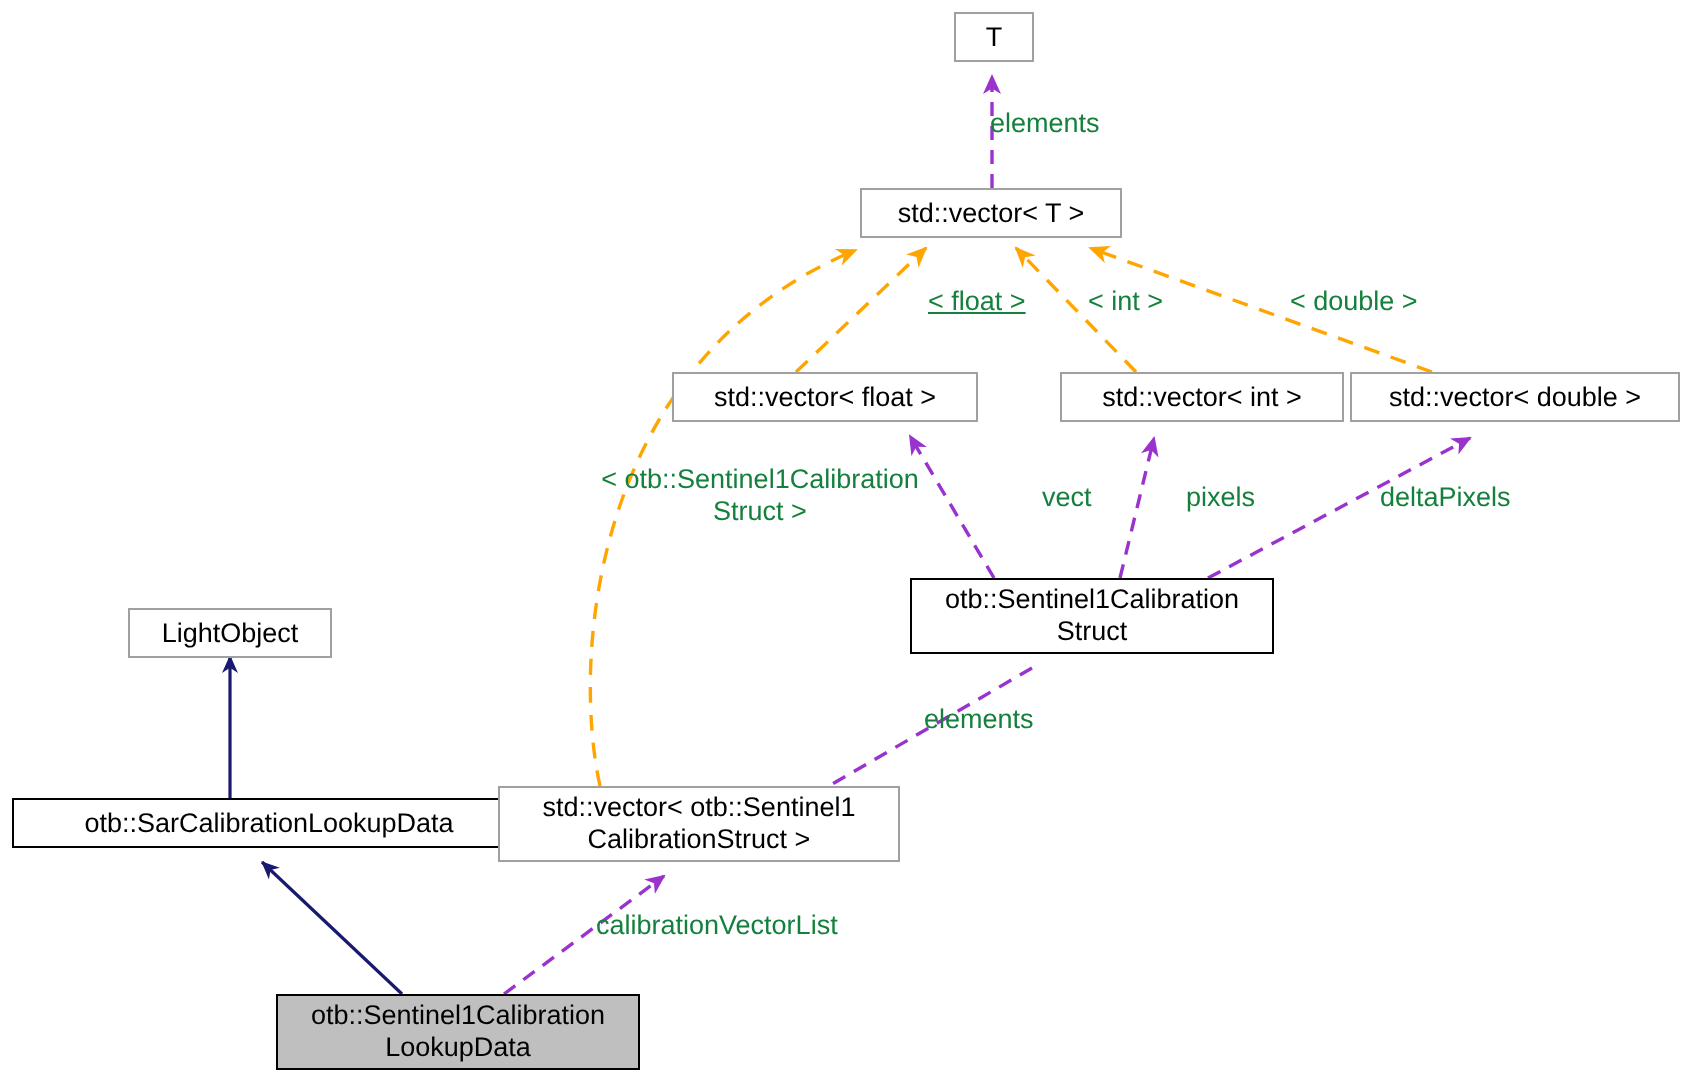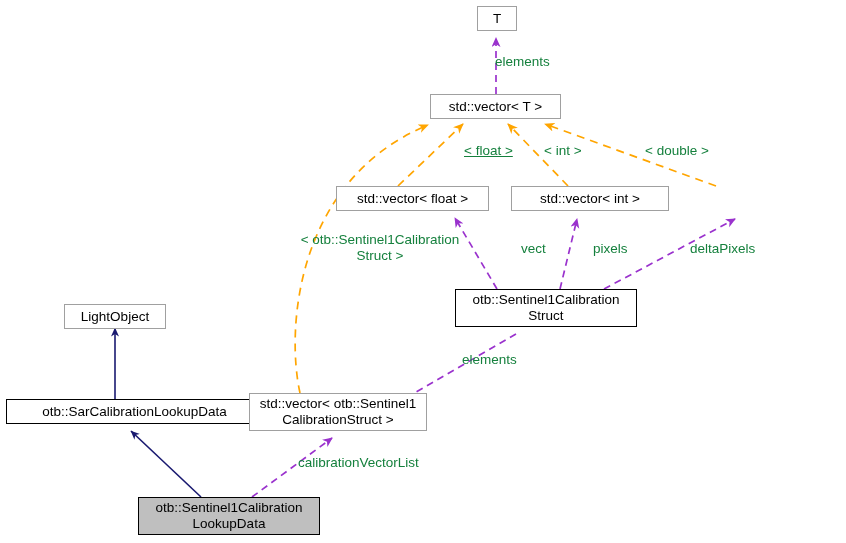--- a/index.html
+++ b/index.html
@@ -110,39 +110,42 @@
   </div>
 
   <div class="node plain" style="left:430px; top:94px; width:131px; height:25px;">
     <span>std::vector&lt; T &gt;</span>
   </div>
 
   <div class="node plain" style="left:336px; top:186px; width:153px; height:25px;">
     <span>std::vector&lt; float &gt;</span>
   </div>
 
-  <div class="node plain" style="left:511px; top:186px; width:158px; height:25px;">
+  <div class="node plain" style="left:530px; top:186px; width:142px; height:25px;">
     <span>std::vector&lt; int &gt;</span>
   </div>
 
+  <div class="node plain" style="left:675px; top:186px; width:165px; height:25px;">
+    <span>std::vector&lt; double &gt;</span>
+  </div>
 
   <div class="node strong" style="left:455px; top:289px; width:182px; height:38px;">
     <span>otb::Sentinel1Calibration
 Struct</span>
   </div>
 
   <div class="node plain" style="left:64px; top:304px; width:102px; height:25px;">
     <span>LightObject</span>
   </div>
 
   <div class="node strong" style="left:6px; top:399px; width:257px; height:25px;">
     <span>otb::SarCalibrationLookupData</span>
   </div>
 
-  <div class="node plain" style="left:249px; top:393px; width:178px; height:38px;">
+  <div class="node plain" style="left:249px; top:393px; width:201px; height:38px;">
     <span>std::vector&lt; otb::Sentinel1
 CalibrationStruct &gt;</span>
   </div>
 
   <div class="node current" style="left:138px; top:497px; width:182px; height:38px;">
     <span>otb::Sentinel1Calibration
 LookupData</span>
   </div>
 
   <div class="edge-label left" style="left:495px; top:54px;">elements</div>

